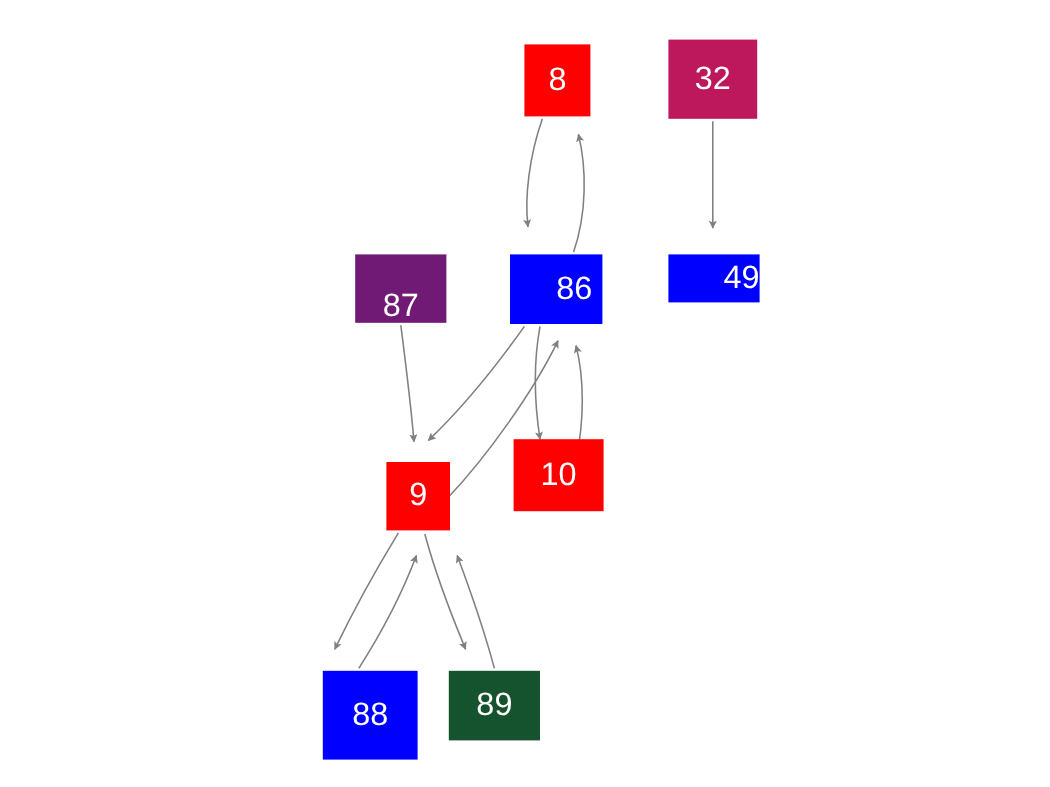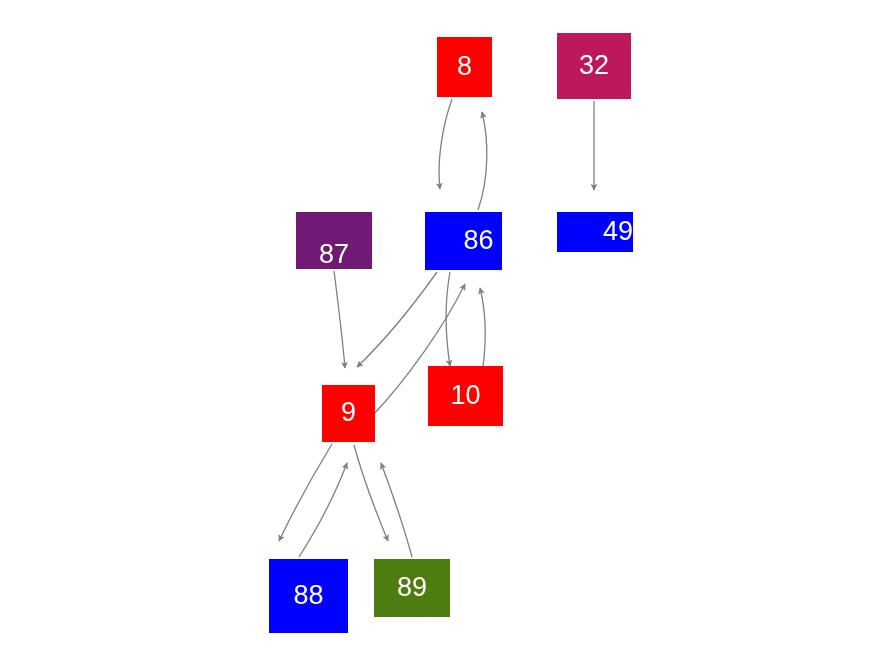--- a/index.html
+++ b/index.html
@@ -89,18 +89,18 @@
       </div>
       <div class="graph-node" style="left: 322px; top: 385px; width: 53px; height: 57px; background: rgb(255, 0, 0);">
         <span class="node-label">9</span>
       </div>
       <div class="graph-node" style="left: 428px; top: 366px; width: 75px; height: 60px; background: rgb(255, 0, 0);">
         <span class="node-label">10</span>
       </div>
       <div class="graph-node" style="left: 241px; top: 559px; width: 79px; height: 74px; background: rgb(0, 0, 255); margin-left: 28px;">
         <span class="node-label">88</span>
       </div>
-      <div class="graph-node" style="left: 374px; top: 559px; width: 76px; height: 58px; background: #4d7c0f;">
+      <div class="graph-node" style="left: 374px; top: 559px; width: 76px; height: 58px; background: #14532d;">
         <span class="node-label">89</span>
       </div>
     </div>
 
 </div>
 
 </body></html>

